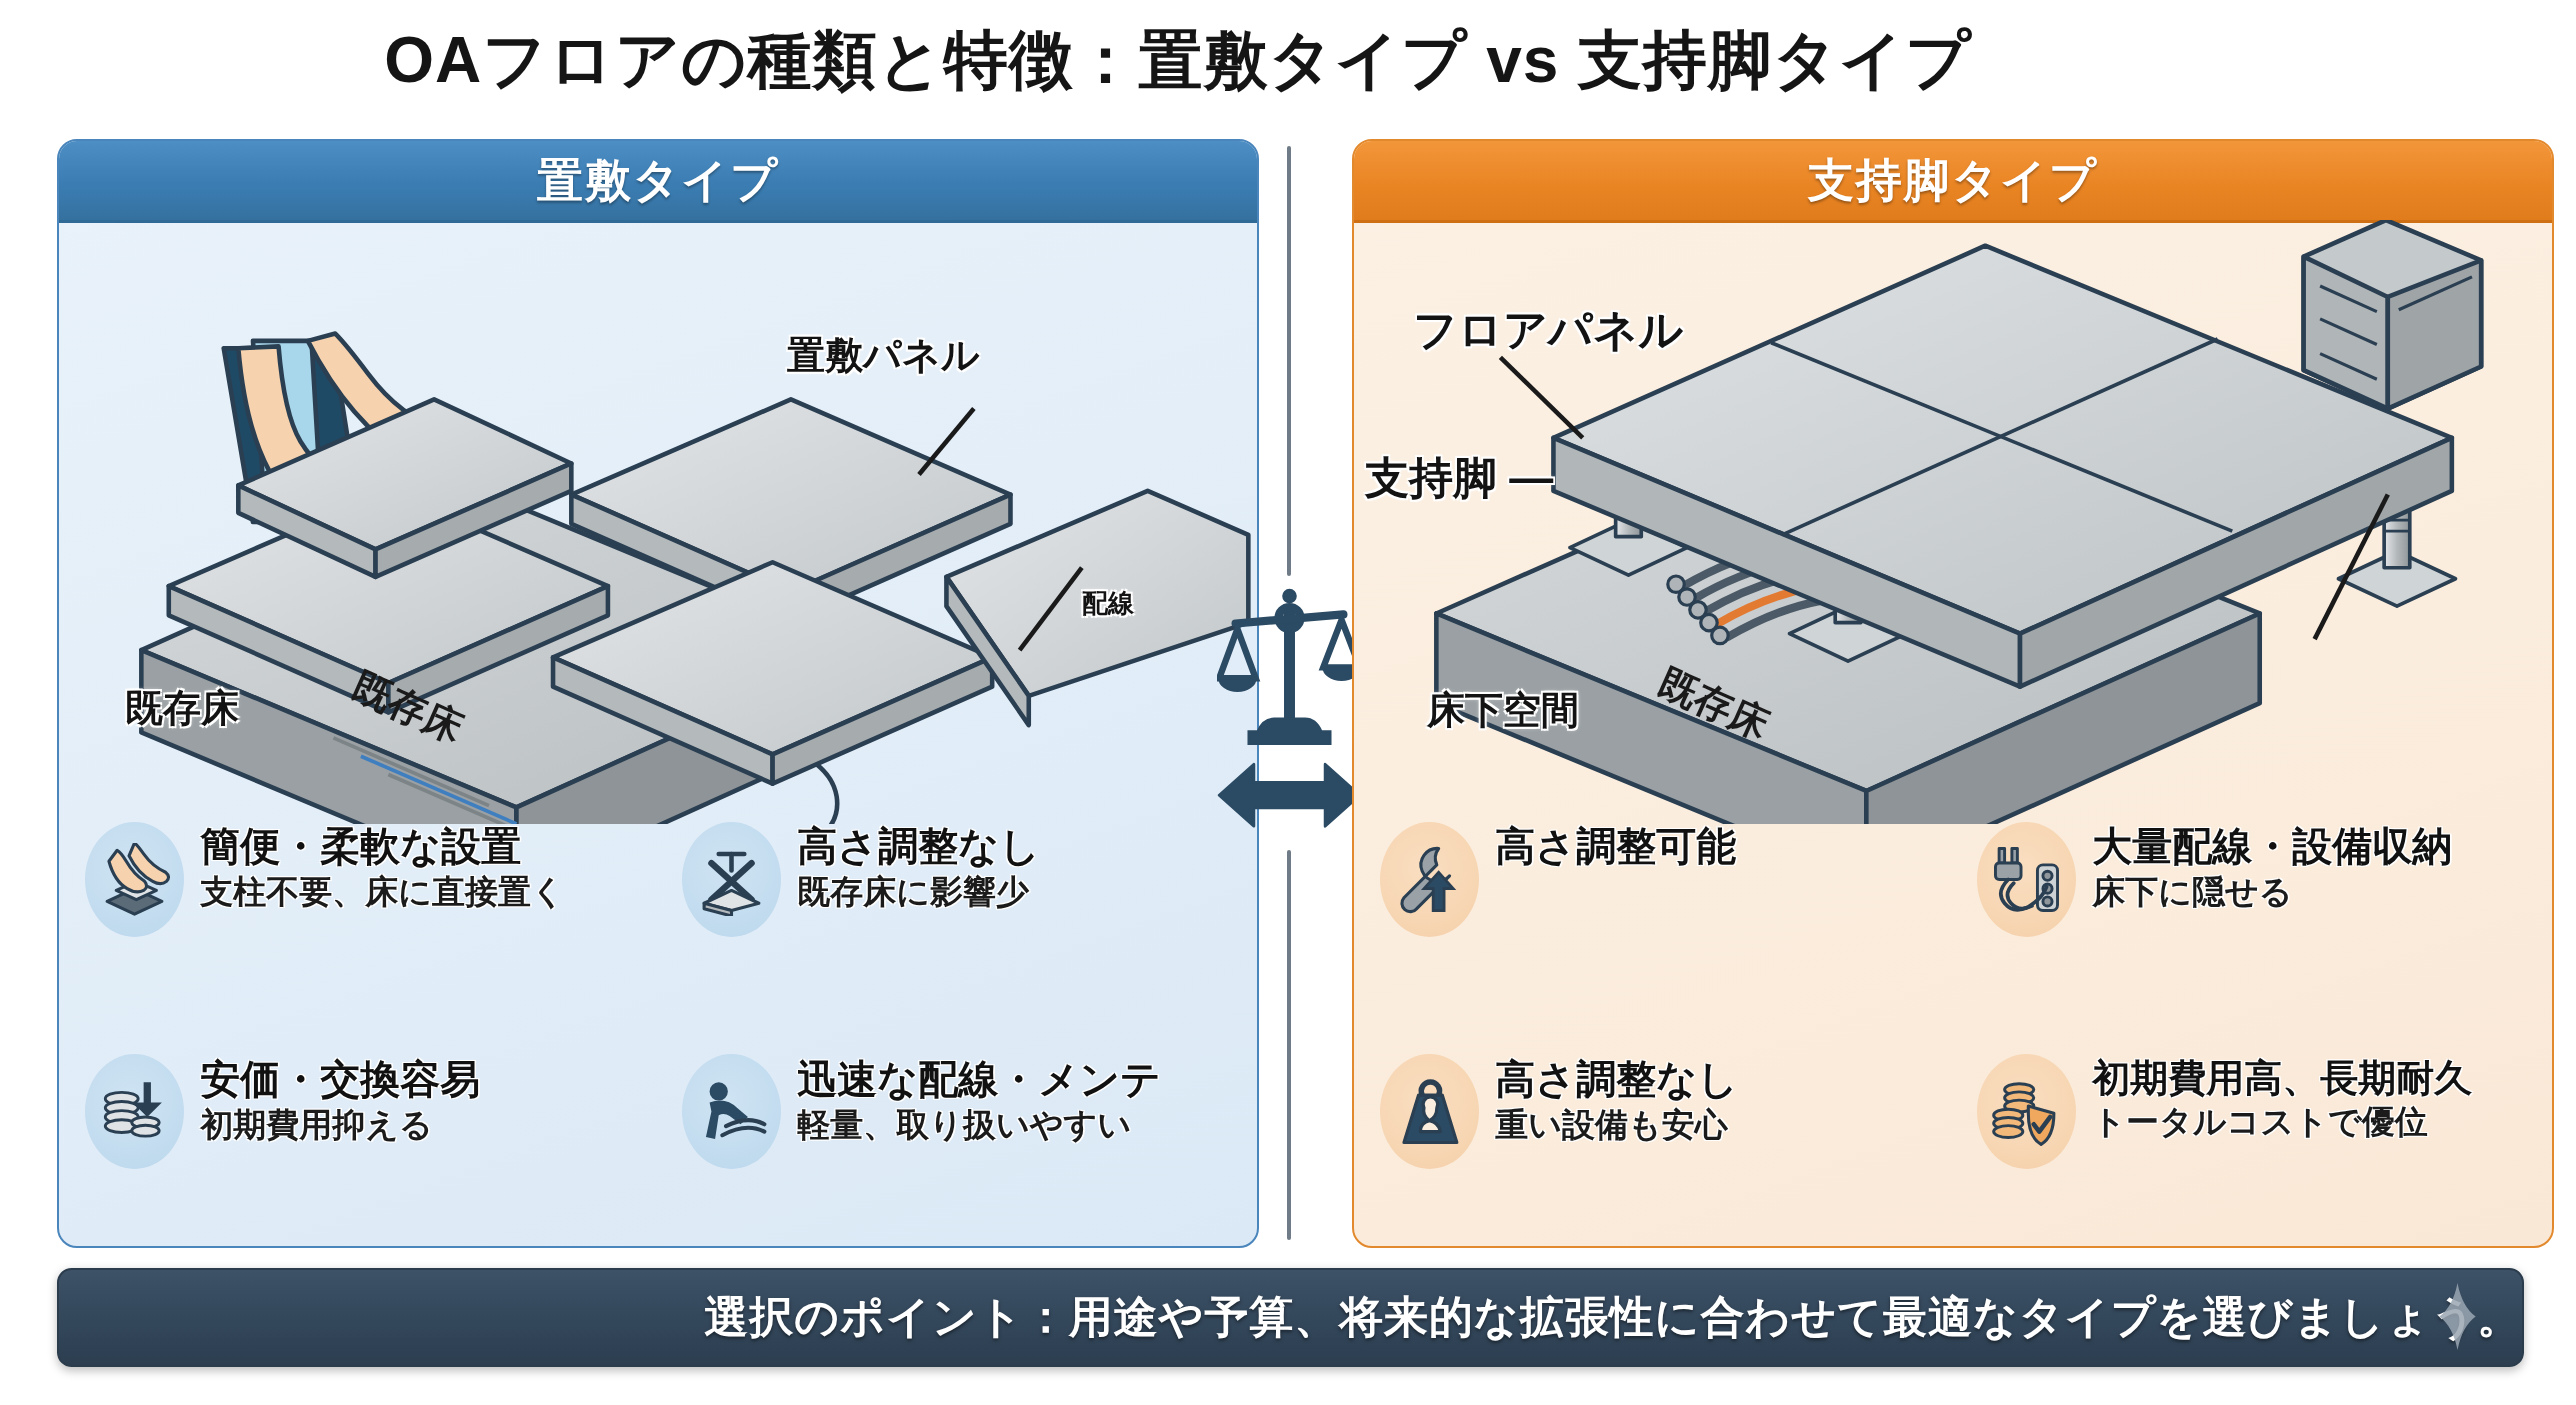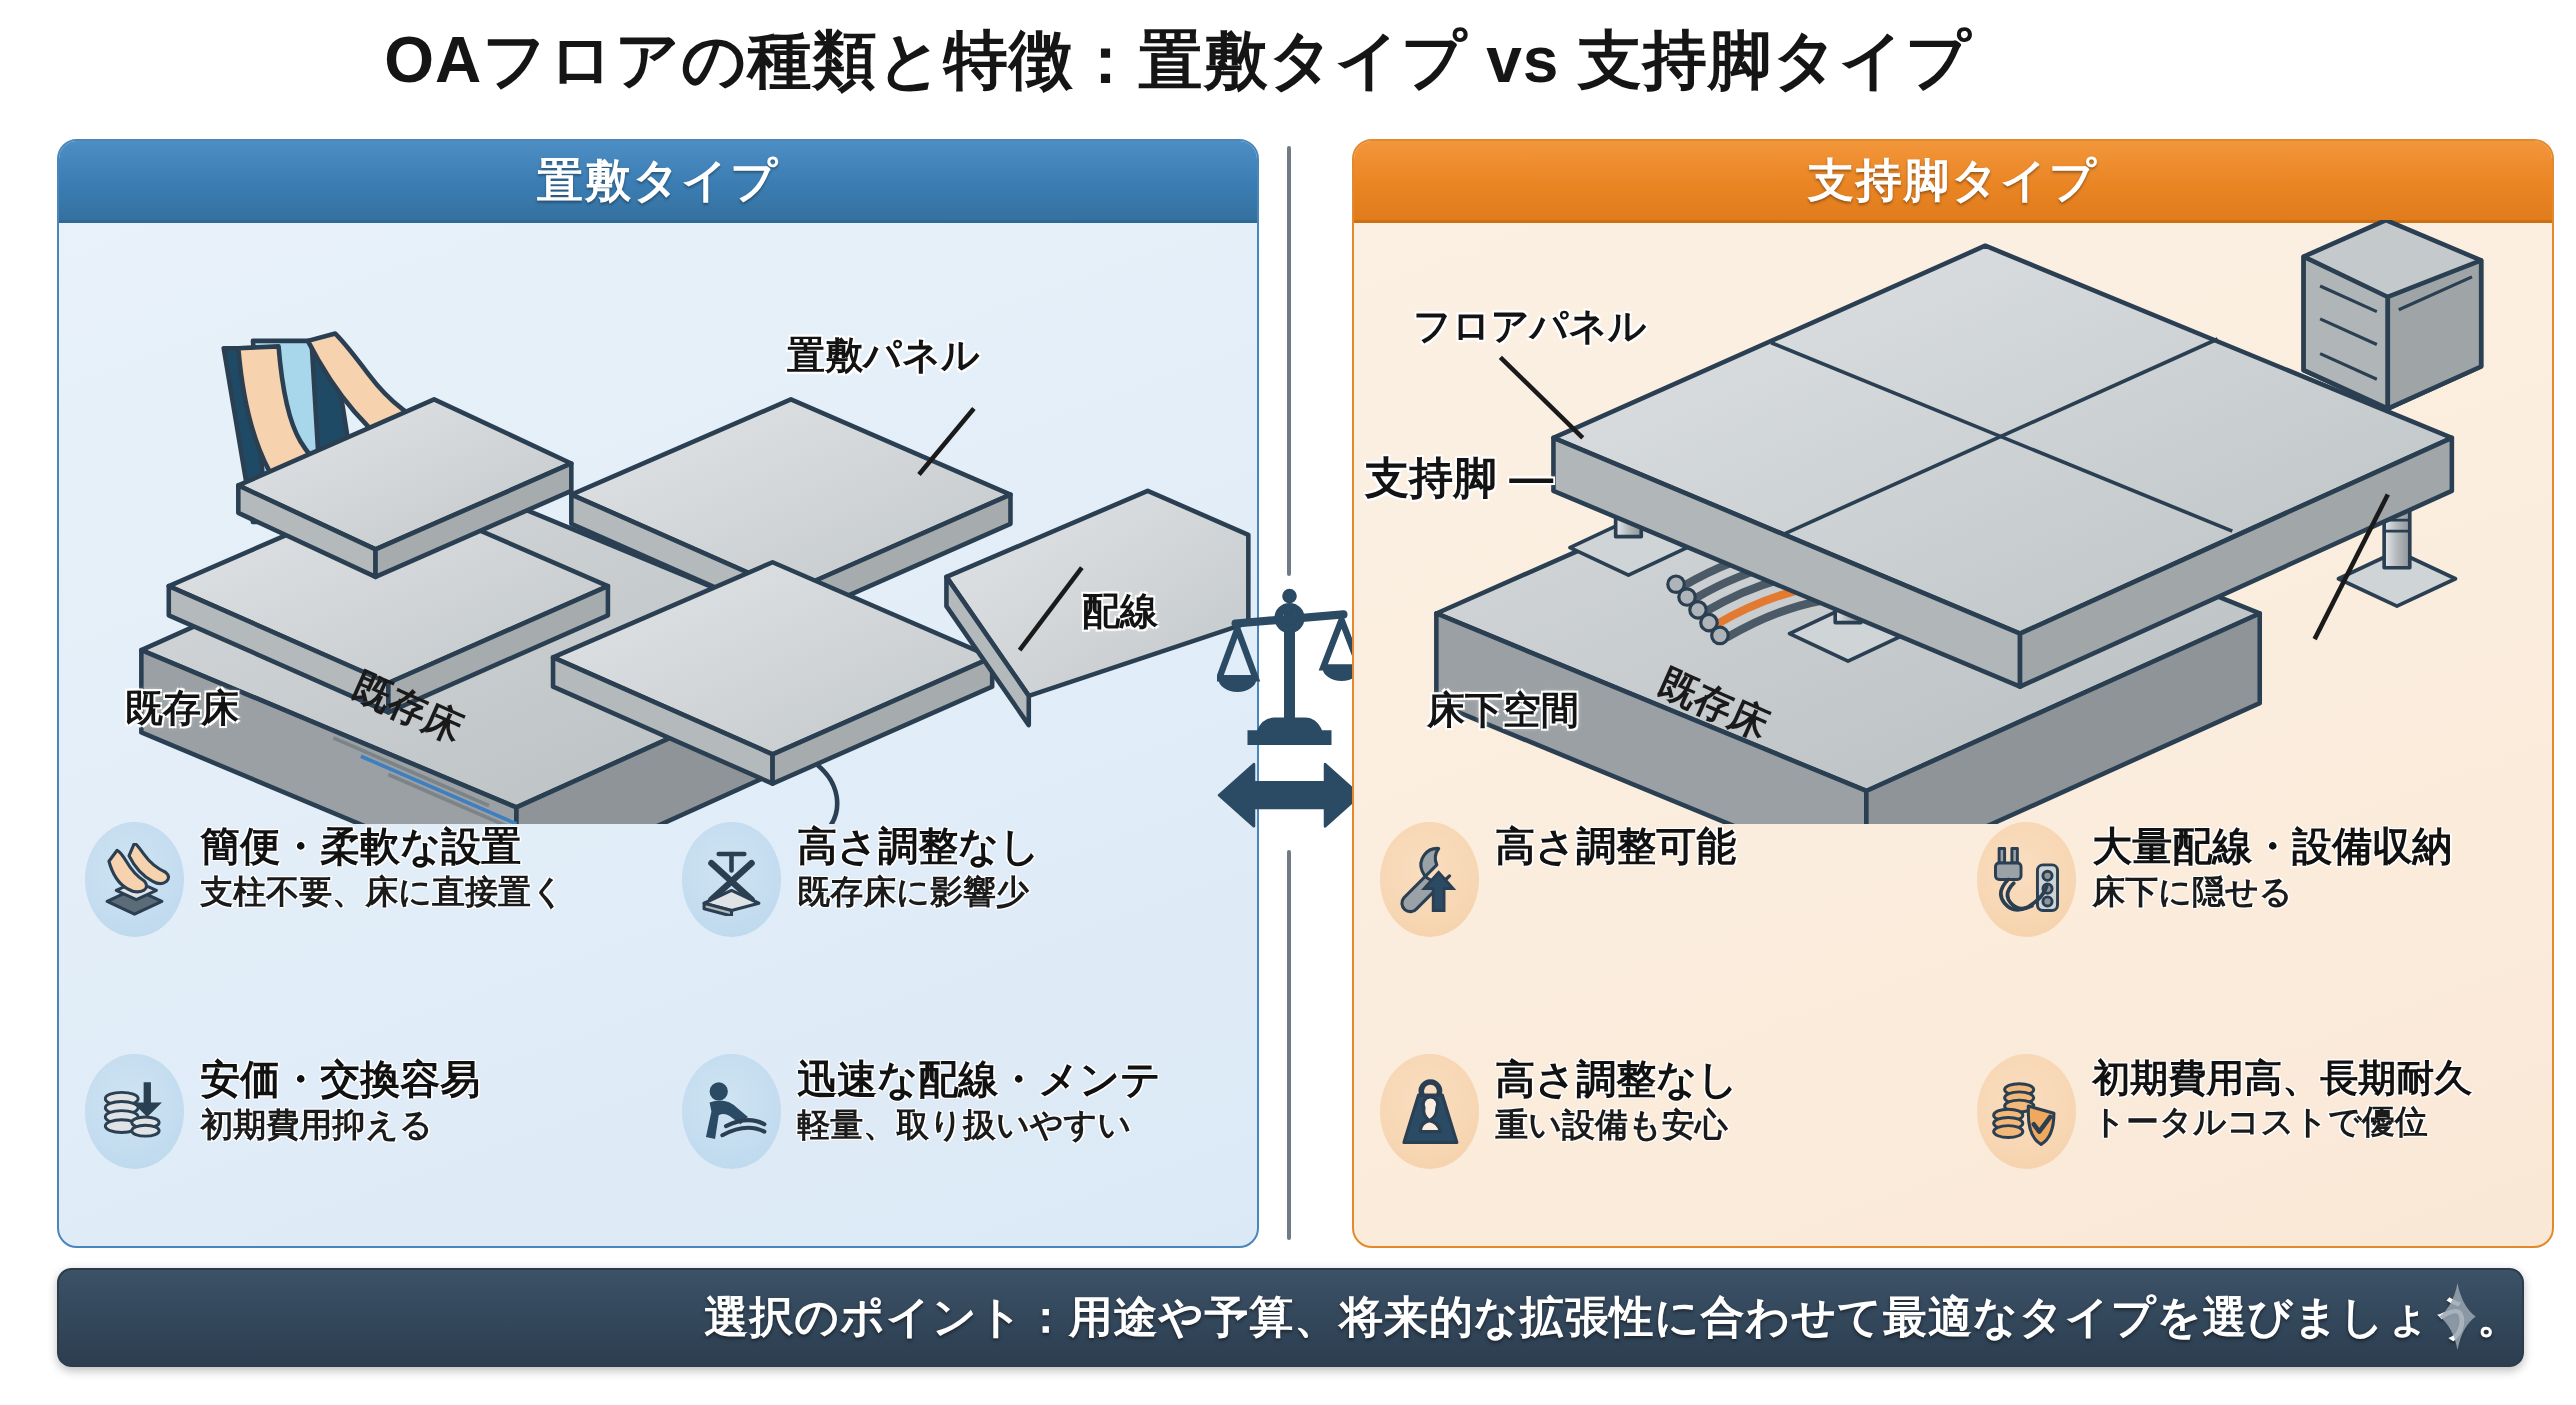--- a/index.html
+++ b/index.html
@@ -171,21 +171,21 @@
           <g stroke="#1a1a1a" stroke-width="5" fill="none">
             <path d="M1000 206 L940 278"></path>
             <path d="M1118 380 L1050 470"></path>
           </g>
 
           <text x="318" y="520" transform="rotate(24 318 520)" font-family="'Liberation Sans',sans-serif" font-size="42" font-weight="bold" fill="#1a1a1a">既存床</text>
         </svg>
 
         <div class="lbl" style="left:728px;top:110px;font-size:38px;">置敷パネル</div>
         <div class="lbl" style="left:66px;top:463px;font-size:38px;">既存床</div>
-        <div class="lbl" style="left:1023px;top:366px;font-size:38px;">配線</div>
+        <div class="lbl" style="left:1023px;top:366px;font-size:26px;">配線</div>
       </div>
 
       <div class="feat-grid">
 
         <div class="feat">
           <div class="feat-ico ico-blue">
             <svg width="73" height="73" viewBox="0 0 80 80">
               <g stroke="#2b3f52" stroke-width="3.4" stroke-linejoin="round">
                 <path d="M10 64 L40 50 L70 64 L40 78 Z" fill="#5c6b78"></path>
                 <path d="M20 52 L42 42 L64 52 L42 62 Z" fill="#dfe3e6"></path>
@@ -396,21 +396,21 @@
           </g>
 
           <g stroke="#1a1a1a" stroke-width="5" fill="none">
             <path d="M160 150 L250 238"></path>
             <path d="M1130 300 L1050 458"></path>
           </g>
 
           <text x="330" y="516" transform="rotate(24 330 516)" font-family="'Liberation Sans',sans-serif" font-size="42" font-weight="bold" fill="#1a1a1a">既存床</text>
         </svg>
 
-        <div class="lbl" style="left:59px;top:81px;font-size:38px;">フロアパネル</div>
+        <div class="lbl" style="left:59px;top:81px;font-size:44px;">フロアパネル</div>
         <div class="lbl" style="left:11px;top:229px;font-size:44px;">支持脚 —</div>
         <div class="lbl" style="left:73px;top:465px;font-size:38px;">床下空間</div>
       </div>
 
       <div class="feat-grid">
 
         <div class="feat">
           <div class="feat-ico ico-orange">
             <svg width="73" height="73" viewBox="0 0 80 80">
               <g stroke="#2b3f52" stroke-width="3.4" stroke-linejoin="round">

